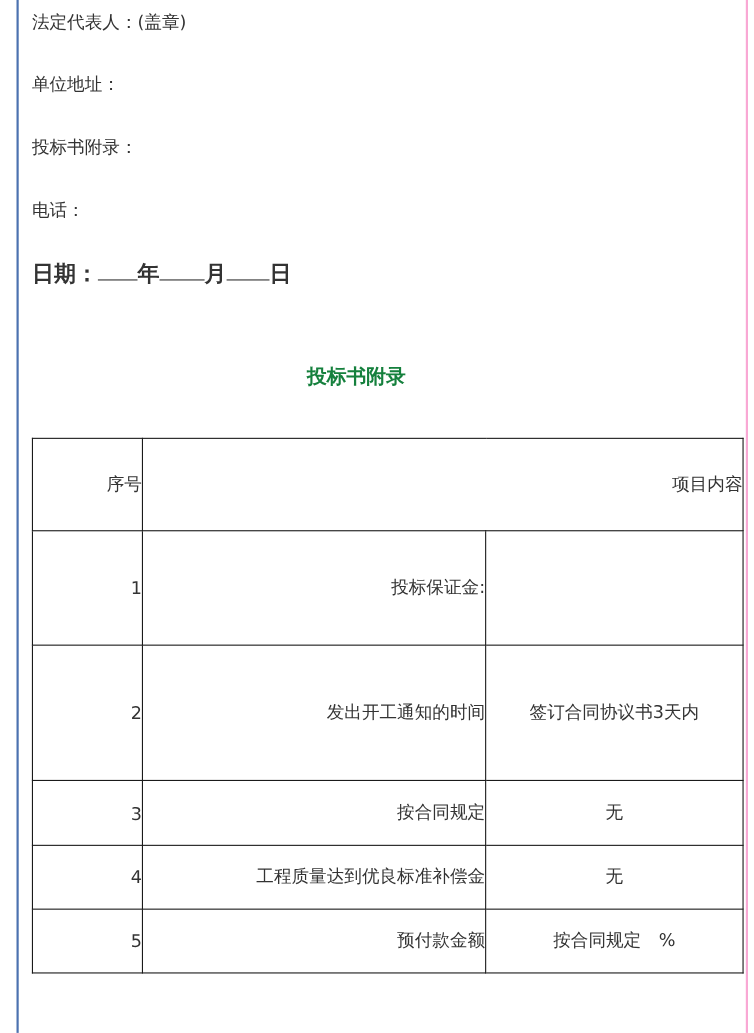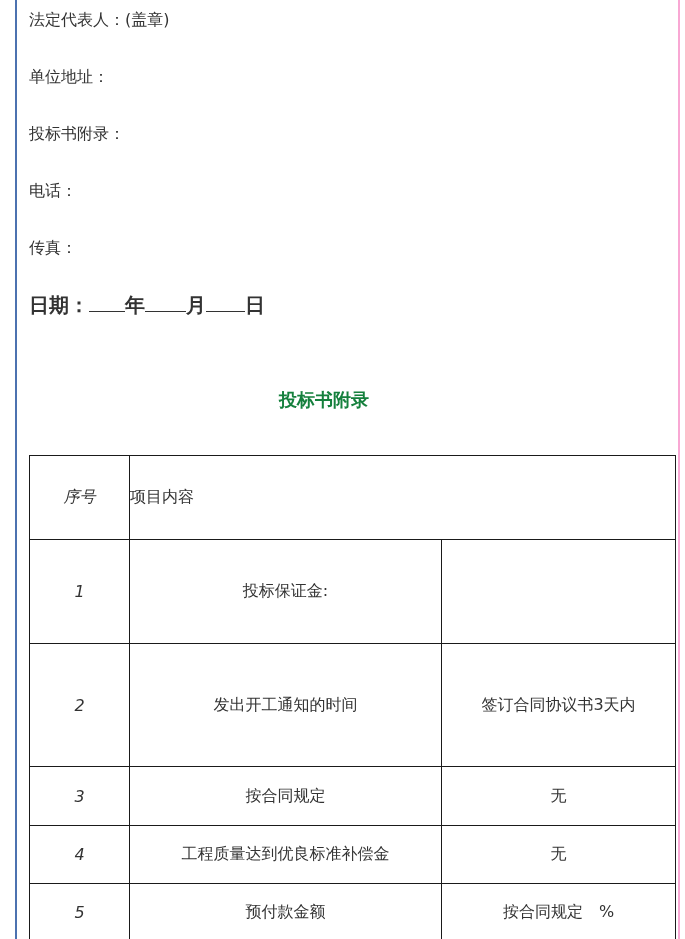--- a/index.html
+++ b/index.html
@@ -76,35 +76,34 @@
   }
   .col-no    { width: 100px; }
   .col-item  { width: 312px; }
   .col-value { width: 234px; }
   tr.hdr-row  { height: 84px; }
   tr.row-1    { height: 104px; }
   tr.row-2    { height: 123px; }
   tr.row-3    { height: 59px; }
   tr.row-4    { height: 58px; }
   tr.row-5    { height: 58px; }
-  td.c-no, th.c-no { text-align: center; font-style: italic; }
-  td.c-item { text-align: center; padding-left: 13px; }
+  td.c-no, th.c-no { text-align: right; }
+  td.c-item { text-align: right; padding-left: 13px; }
   td.c-value { text-align: center; }
-  th.c-head { text-align: left; }
+  th.c-head { text-align: right; }
 </style>
 </head>
 <body>
 
 <div class="page">
 
   <div class="field-line">法定代表人：(盖章)</div>
   <div class="field-line">单位地址：</div>
   <div class="field-line">投标书附录：</div>
   <div class="field-line">电话：</div>
-  <div class="field-line">传真：</div>
 
   <div class="date-line"><span>日期：</span><span class="blank b1"></span><span>年</span><span class="blank b2"></span><span>月</span><span class="blank b3"></span><span>日</span></div>
 
   <div class="doc-title">投标书附录</div>
 
   <table class="appendix">
     <colgroup>
       <col class="col-no">
       <col class="col-item">
       <col class="col-value">

